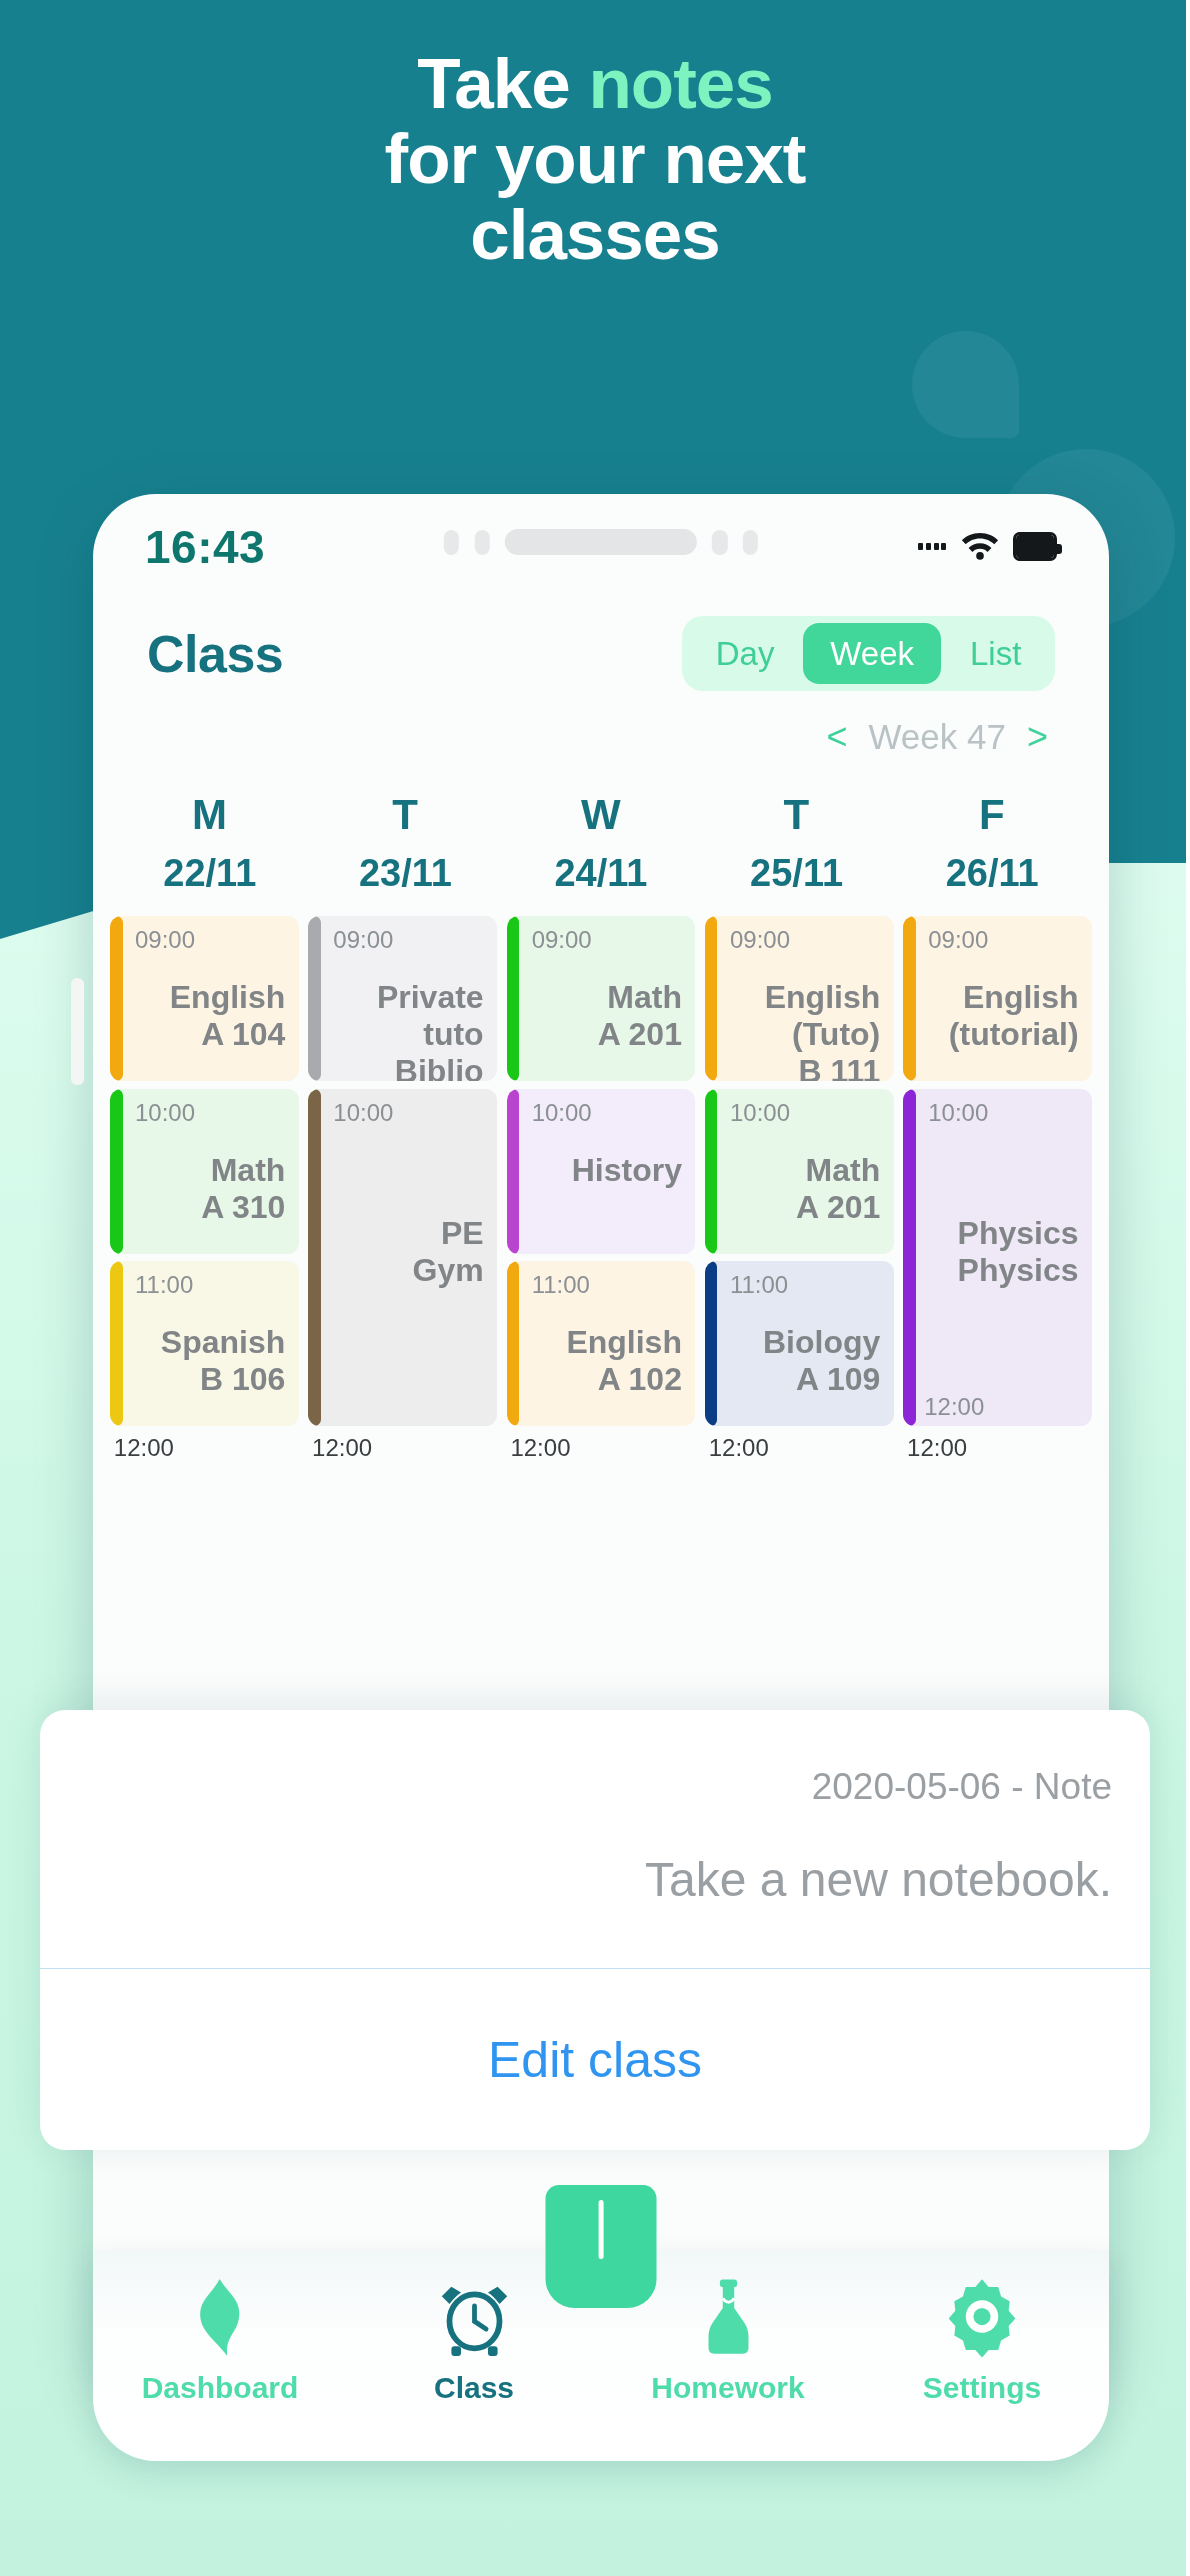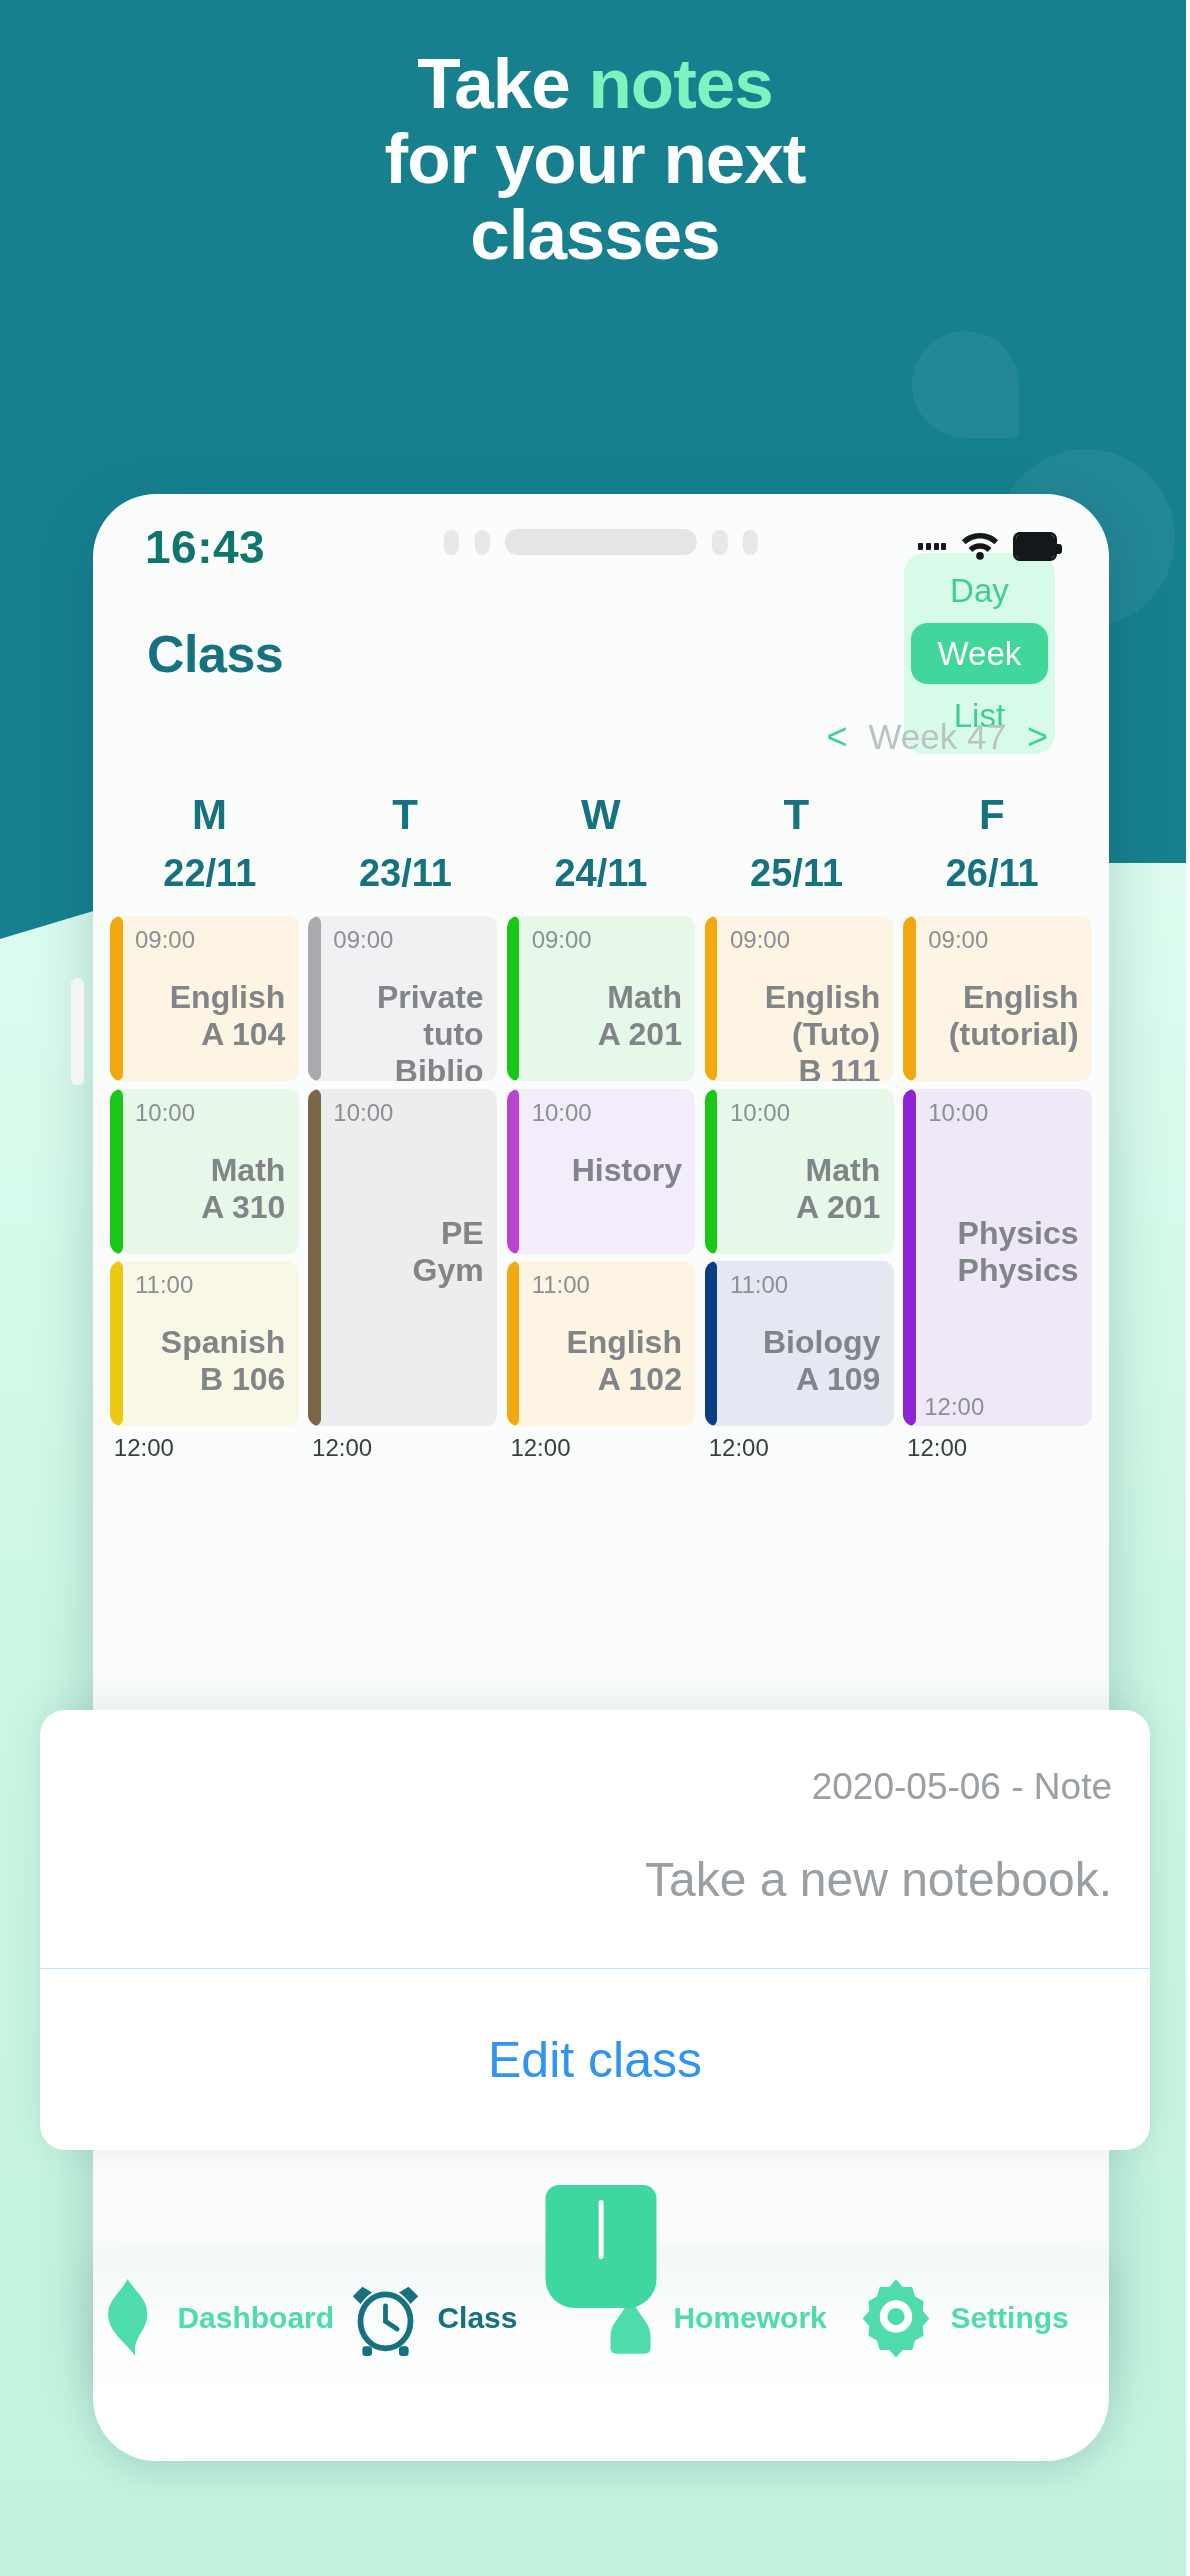--- a/index.html
+++ b/index.html
@@ -142,21 +142,20 @@
     font-size: 52px; font-weight: 700; color: #17727f;
     letter-spacing: -0.5px;
   }
   .segmented {
     margin-left: auto;
     display: flex; align-items: center;
     background: #d8fbe9;
     border-radius: 21px;
     padding: 6.7px;
     gap: 1.9px;
-    flex-direction: column;
   }
   .seg {
     font-size: 33px; color: #3fcf94; font-weight: 400;
     padding: 11.5px 27px;
     border-radius: 16.3px;
     white-space: nowrap;
   }
   .seg.active { background: #41d69a; color: #ffffff; }
 
   .week-nav {
@@ -238,21 +237,21 @@
     width: 1016px; height: 211px;
     background: linear-gradient(180deg, #f2f7f8 0%, #fdfefe 40%, #ffffff 100%);
     border-radius: 0 0 63px 63px;
     display: flex; align-items: flex-start;
     padding-top: 27px;
     z-index: 2;
     box-shadow: 0 13.4px 33px rgba(10,60,70,0.12);
   }
   .tab {
     flex: 1;
-    display: flex; flex-direction: row; align-items: center; gap: 13.4px;
+    display: flex; flex-direction: column; align-items: center; gap: 13.4px;
   }
   .tab .lbl { font-size: 30px; font-weight: 700; color: #4fdcab; }
   .tab.active .lbl { color: #17727f; }
   .tab-icon { height: 81px; display: flex; align-items: center; justify-content: center; }
   .fab {
     position: absolute;
     left: 50%; transform: translateX(-50%);
     top: -65px;
     width: 111px; height: 123px;
     background: #3ed79f;

